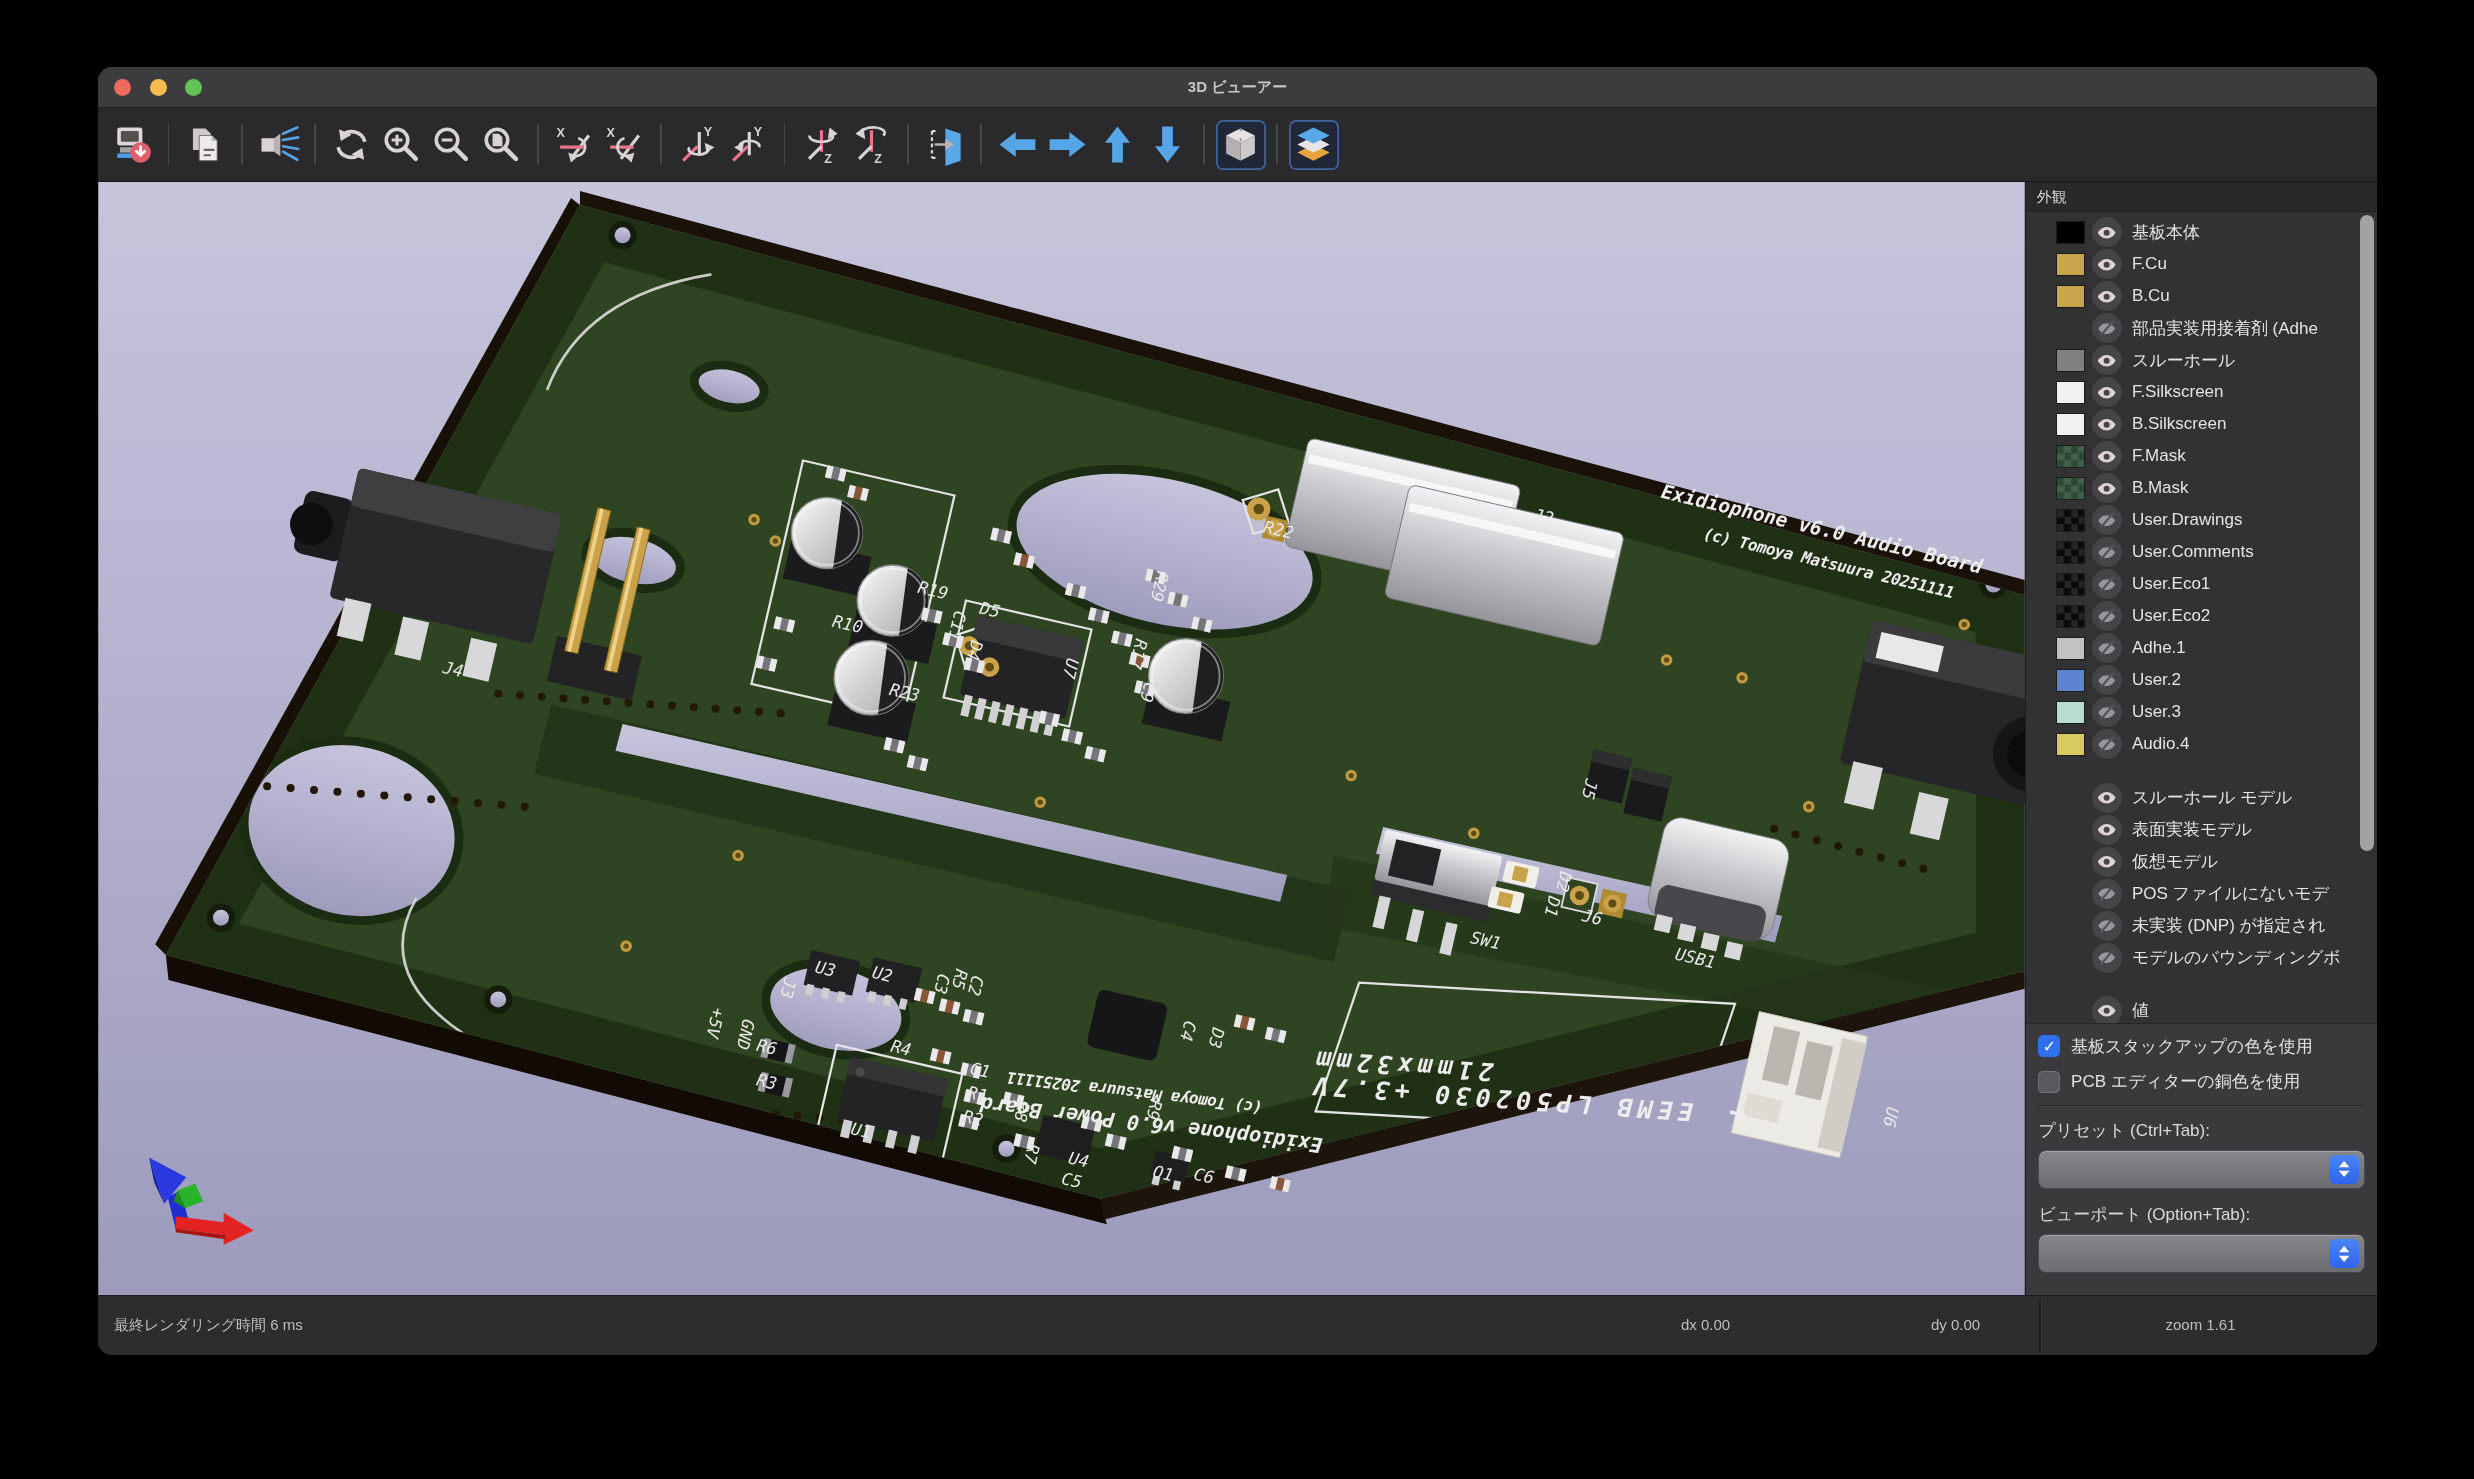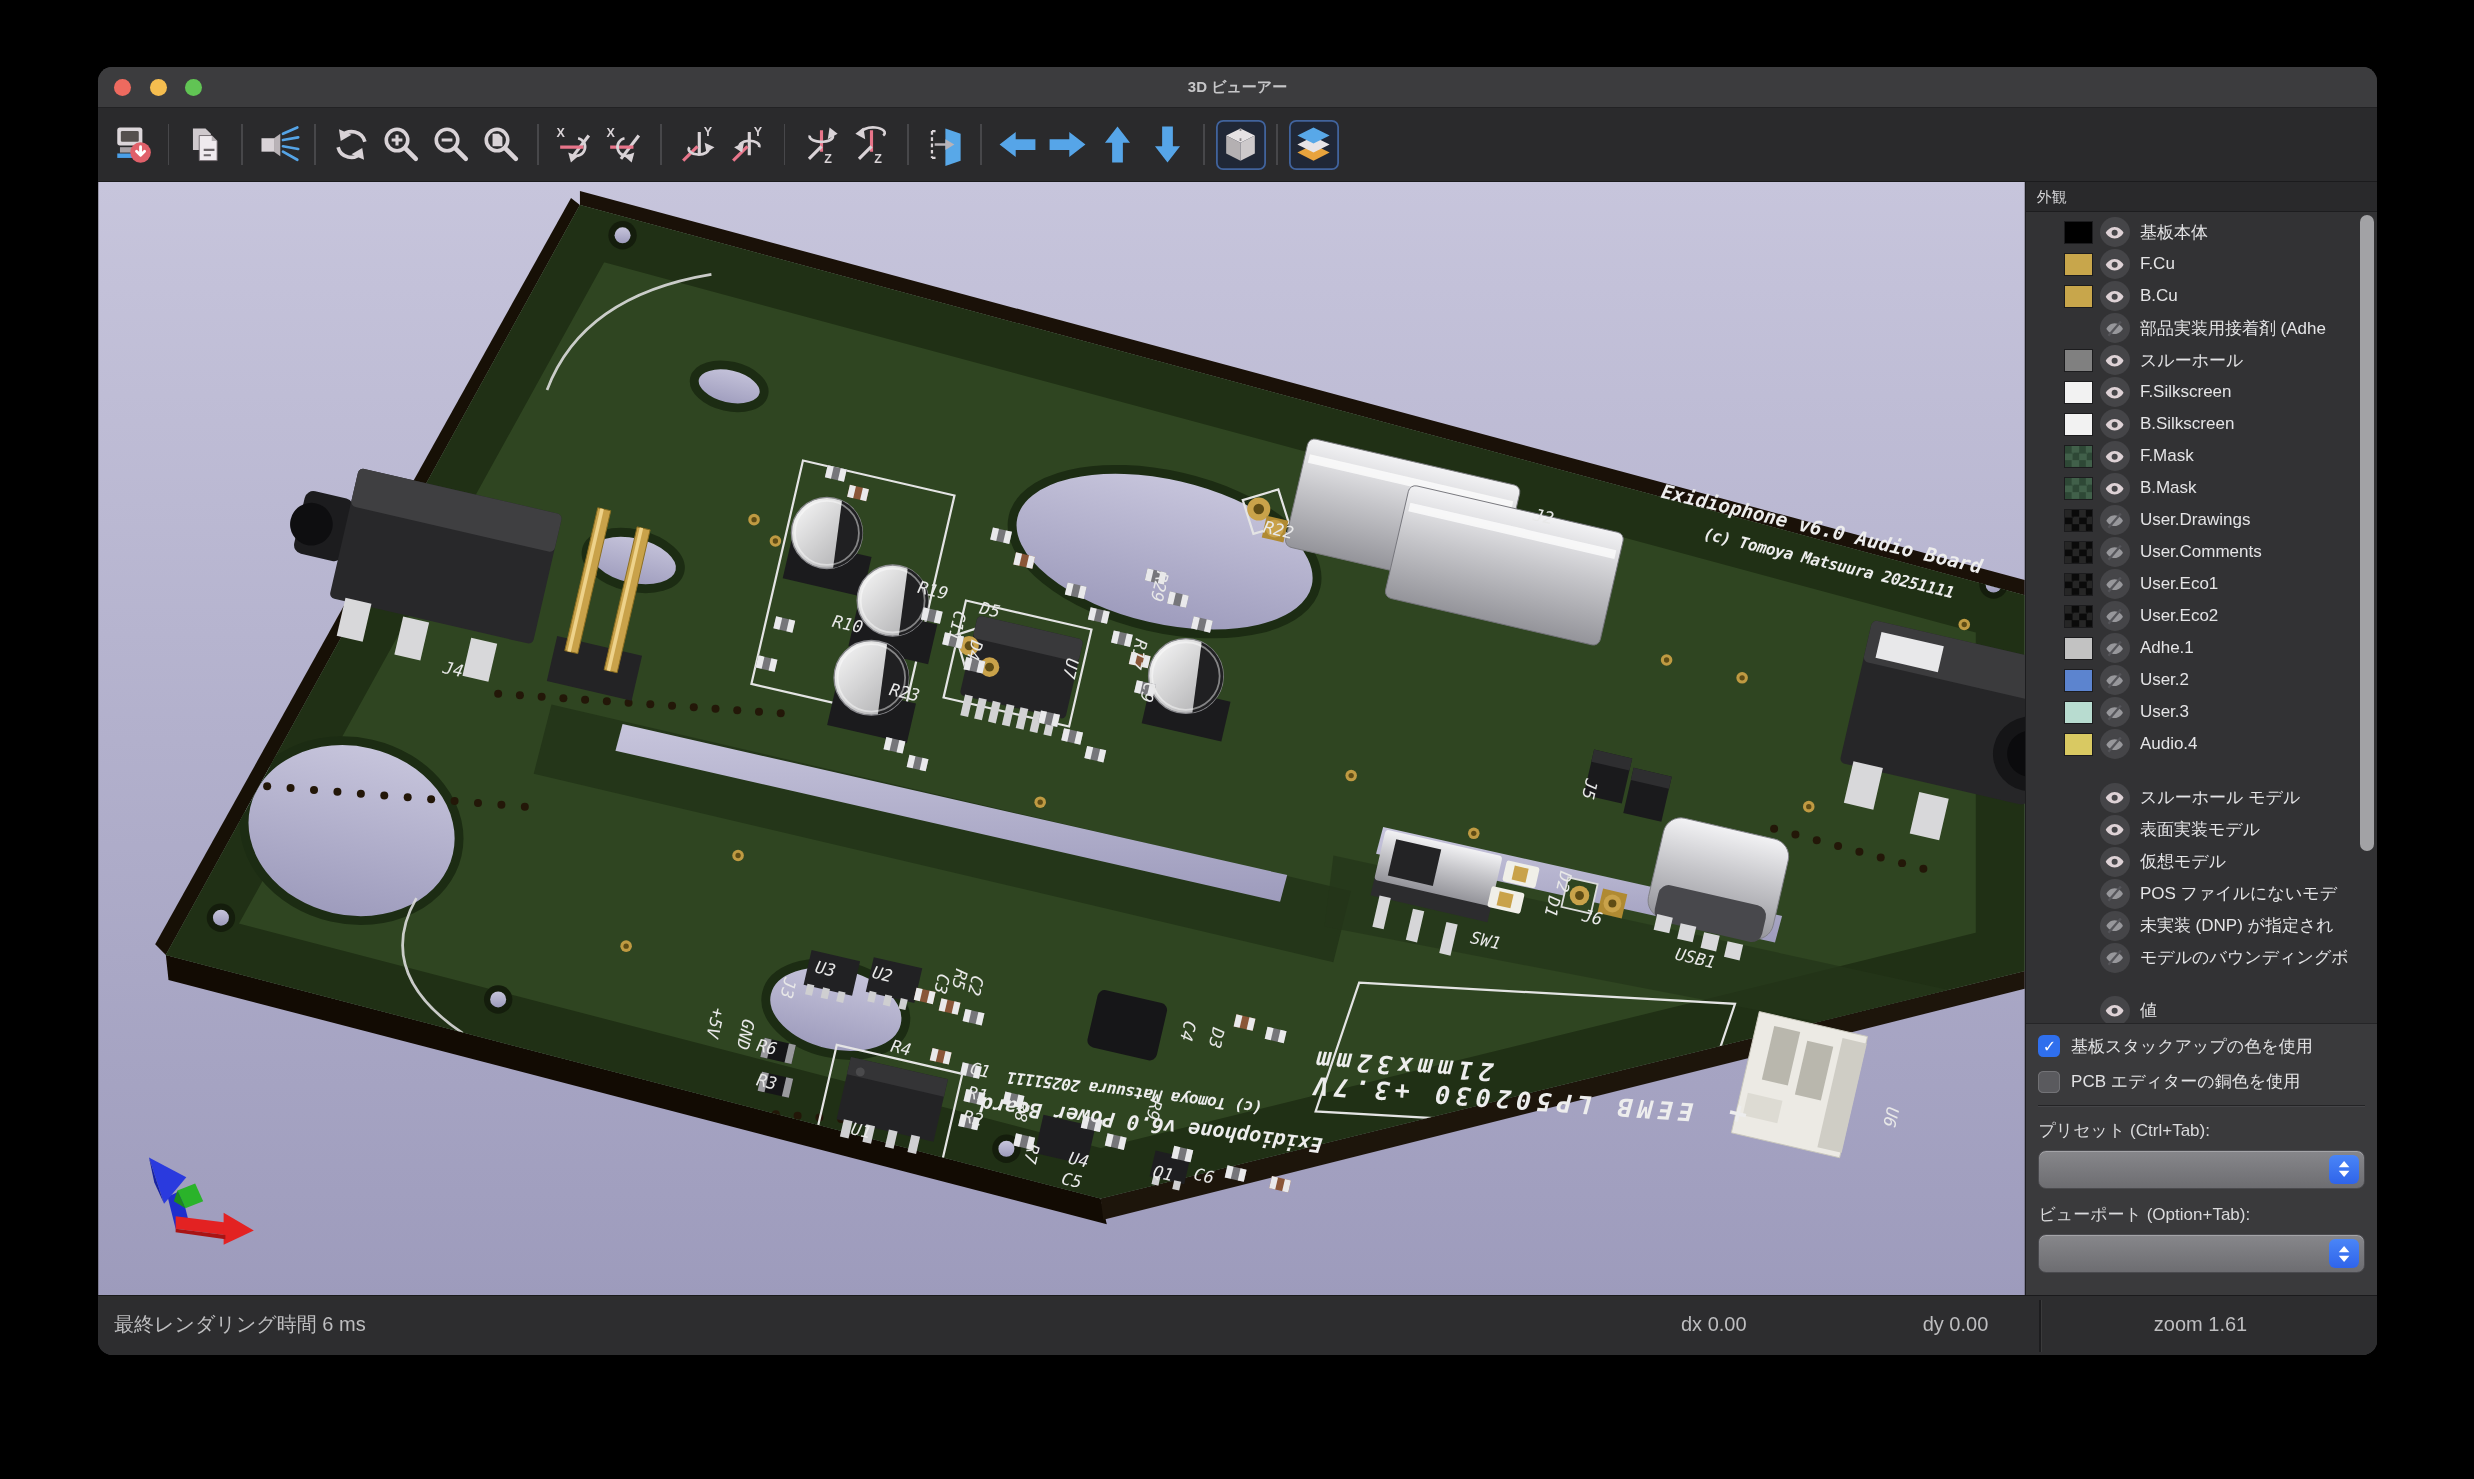--- a/index.html
+++ b/index.html
@@ -21,21 +21,21 @@
   .tbtn.active{background:#202736;box-shadow:0 0 0 1.8px #41639c inset;}
   .tsep{width:1.8px;height:41px;background:#47474a;margin:0 10.7px;flex:0 0 1.8px;}
   
   .content{flex:1;display:flex;min-height:0;}
   .vp3d{width:1927px;flex:0 0 1927px;position:relative;overflow:hidden;}
   .panel{flex:1;background:#3a3a3c;border-left:1.8px solid #1d1d1f;display:flex;flex-direction:column;min-width:0;}
   .ptitle{height:29px;line-height:29px;background:#29292b;border-bottom:0.9px solid #1d1d1f;
     color:#d2d2d4;font-size:15px;padding-left:10.7px;flex:0 0 29px;}
   .llist{height:812px;flex:0 0 812px;background:#323234;border-bottom:0.9px solid #252527;
     position:relative;overflow:hidden;padding-top:4.4px;box-sizing:border-box;}
-  .lrow{height:32px;display:flex;align-items:center;padding-left:38px;}
+  .lrow{height:32px;display:flex;align-items:center;padding-left:30px;}
   .lrow.gap{margin-top:21.3px;}
   .sw{width:29px;height:23px;border:0.9px solid #1c1c1e;box-sizing:border-box;flex:0 0 29px;}
   .sw.none{visibility:hidden;}
   .sw.checker-green{background:repeating-conic-gradient(#41604a 0% 25%,#2e4836 0% 50%);background-size:14.2px 14.2px;}
   .sw.checker-black{background:repeating-conic-gradient(#0a0a0a 0% 25%,#262626 0% 50%);background-size:14.2px 14.2px;}
   .eye{width:30px;height:30px;border-radius:50%;background:#454548;margin-left:7.1px;
     display:flex;align-items:center;justify-content:center;flex:0 0 30px;}
   .eye svg{width:21.3px;height:21.3px;}
   .lbl{color:#e4e4e6;font-size:17px;margin-left:9.8px;white-space:nowrap;overflow:hidden;flex:1;}
   .scrolltrack{position:absolute;right:1.8px;top:2.7px;width:16px;height:804px;}
@@ -49,21 +49,21 @@
   .cbtext{color:#e2e2e4;font-size:17px;margin-left:10.7px;white-space:nowrap;overflow:hidden;}
   .pdivider{height:0.9px;background:#232325;box-shadow:0 0.9px 0 #48484a;margin:5.3px 0 12.4px 0;}
   .ddlabel{color:#dadadc;font-size:17px;margin-bottom:8px;}
   .dropdown{height:37px;border-radius:8px;background:linear-gradient(#87878b,#6d6d71);
     border:0.9px solid #4a4a4e;box-shadow:inset 0 0.9px 0 #a4a4a8;position:relative;margin-bottom:14.2px;}
   .ddvalue{position:absolute;left:10.7px;top:0;line-height:37px;color:#fff;font-size:16px;}
   .stepper{position:absolute;right:4.4px;top:4.4px;width:30px;height:28.4px;border-radius:6.2px;
     background:linear-gradient(#4a85f7,#2f64ea);display:flex;align-items:center;justify-content:center;}
   
   .statusbar{height:59px;flex:0 0 59px;background:#2d2d2f;border-top:0.9px solid #1a1a1c;position:relative;}
-  .statusbar span{position:absolute;top:0;line-height:57px;color:#bebec0;font-size:20px;}
+  .statusbar span{position:absolute;top:0;line-height:57px;color:#bebec0;font-size:15px;}
   .st-left{left:16px;}
   .st-dx{left:1583px;width:89px;text-align:left;}
   .st-dy{left:1813px;width:89px;text-align:center;}
   .st-zoom{left:2036px;width:133px;text-align:center;}
   .st-div{position:absolute;left:1941px;top:3.6px;width:1.8px;height:52px;background:#1d1d1f;box-shadow:0.9px 0 0 #3c3c3e;}
 </style>
 </head>
 <body>
 
 <div class="window">

